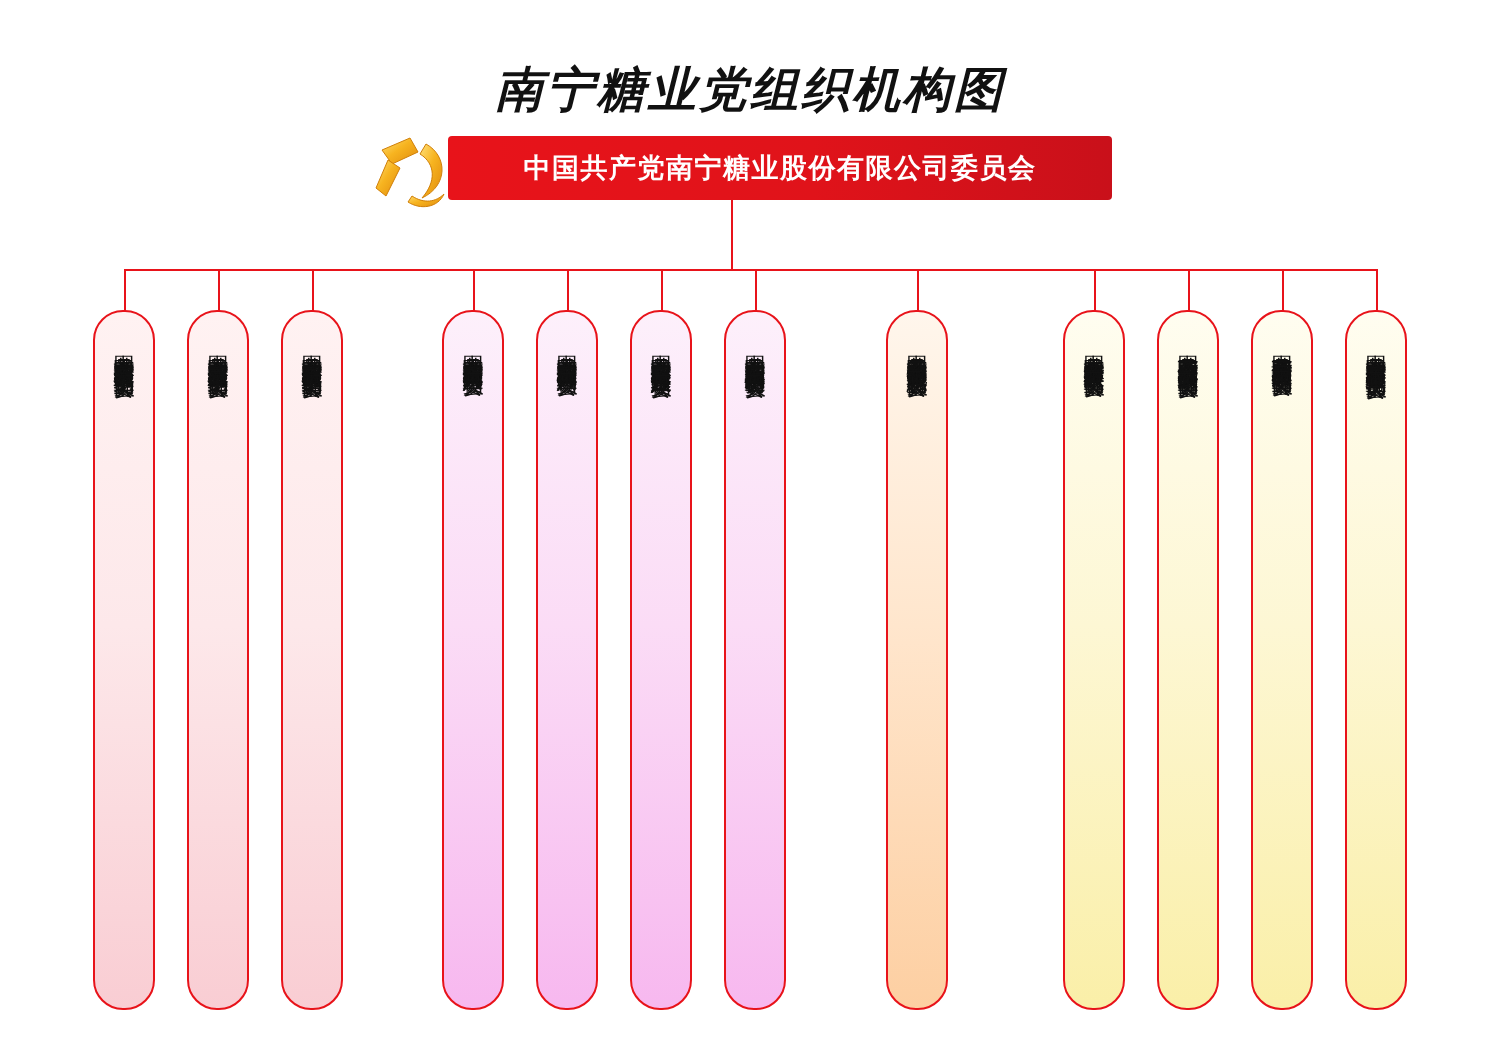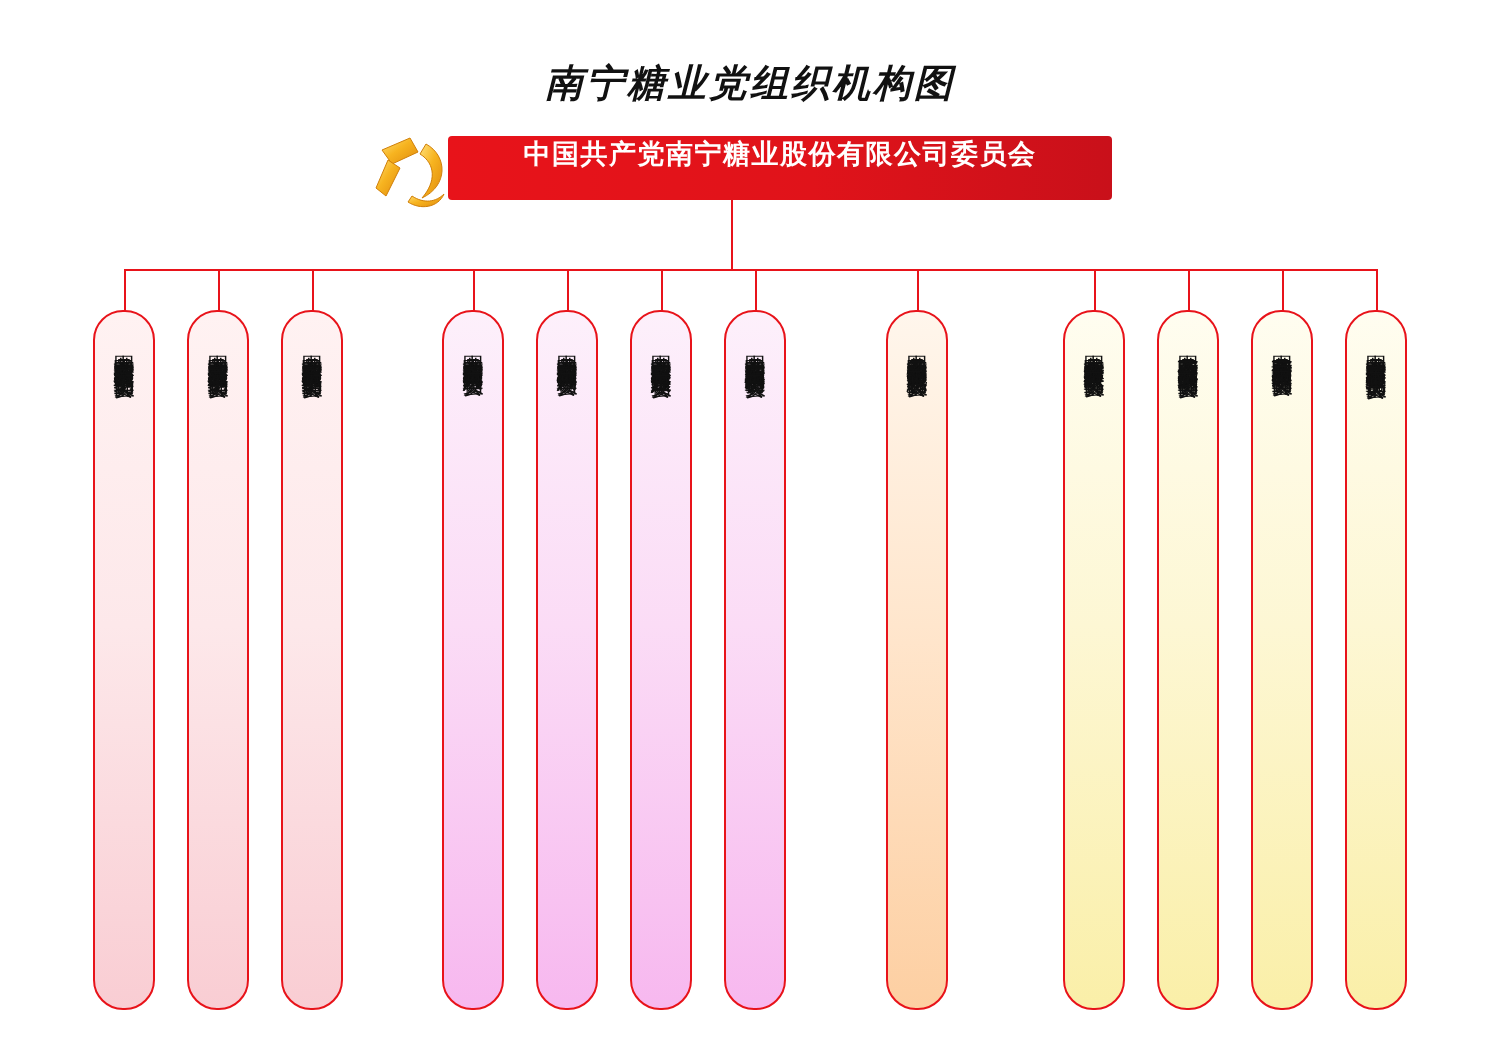--- a/index.html
+++ b/index.html
@@ -16,21 +16,21 @@
   }
 
   
   #chart-title {
     position: absolute;
     top: 58px;
     left: 0;
     width: 1500px;
     text-align: center;
     font-family: "Liberation Serif", "DejaVu Serif", serif;
-    font-size: 38px;
+    font-size: 48px;
     font-weight: bold;
     font-style: italic;
     letter-spacing: 3px;
     color: #111111;
   }
 
   
   #root-node {
     position: absolute;
     left: 352px;
@@ -40,21 +40,21 @@
   }
   #root-banner {
     position: absolute;
     left: 96px;
     top: 0;
     width: 664px;
     height: 64px;
     background: linear-gradient(90deg, #e8131a 0%, #e0131a 55%, #c9101a 100%);
     border-radius: 4px;
     display: flex;
-    align-items: flex-start;
+    align-items: center;
     justify-content: center;
   }
   #root-label {
     color: #ffffff;
     font-size: 27px;
     font-weight: bold;
     letter-spacing: 1.5px;
     white-space: nowrap;
   }
   #party-emblem {

